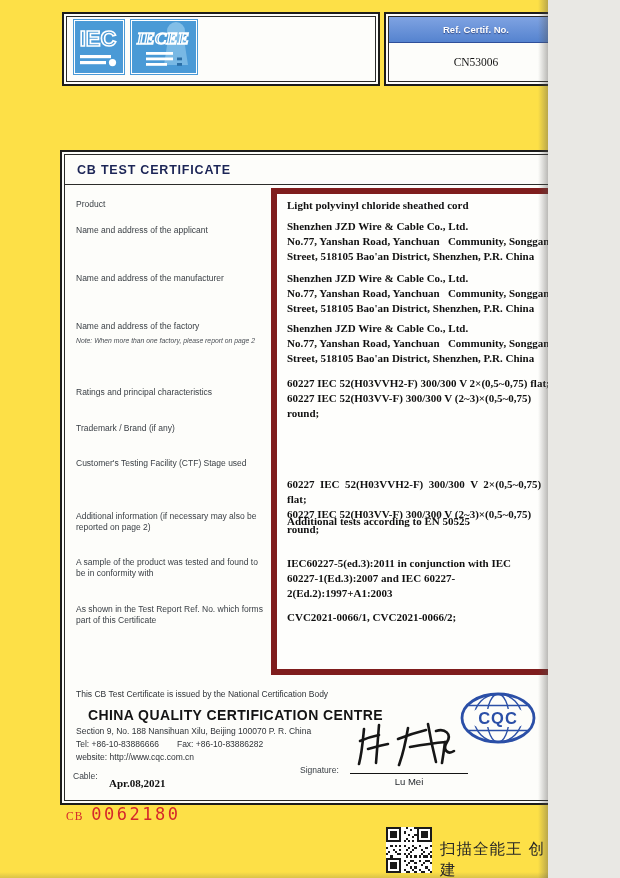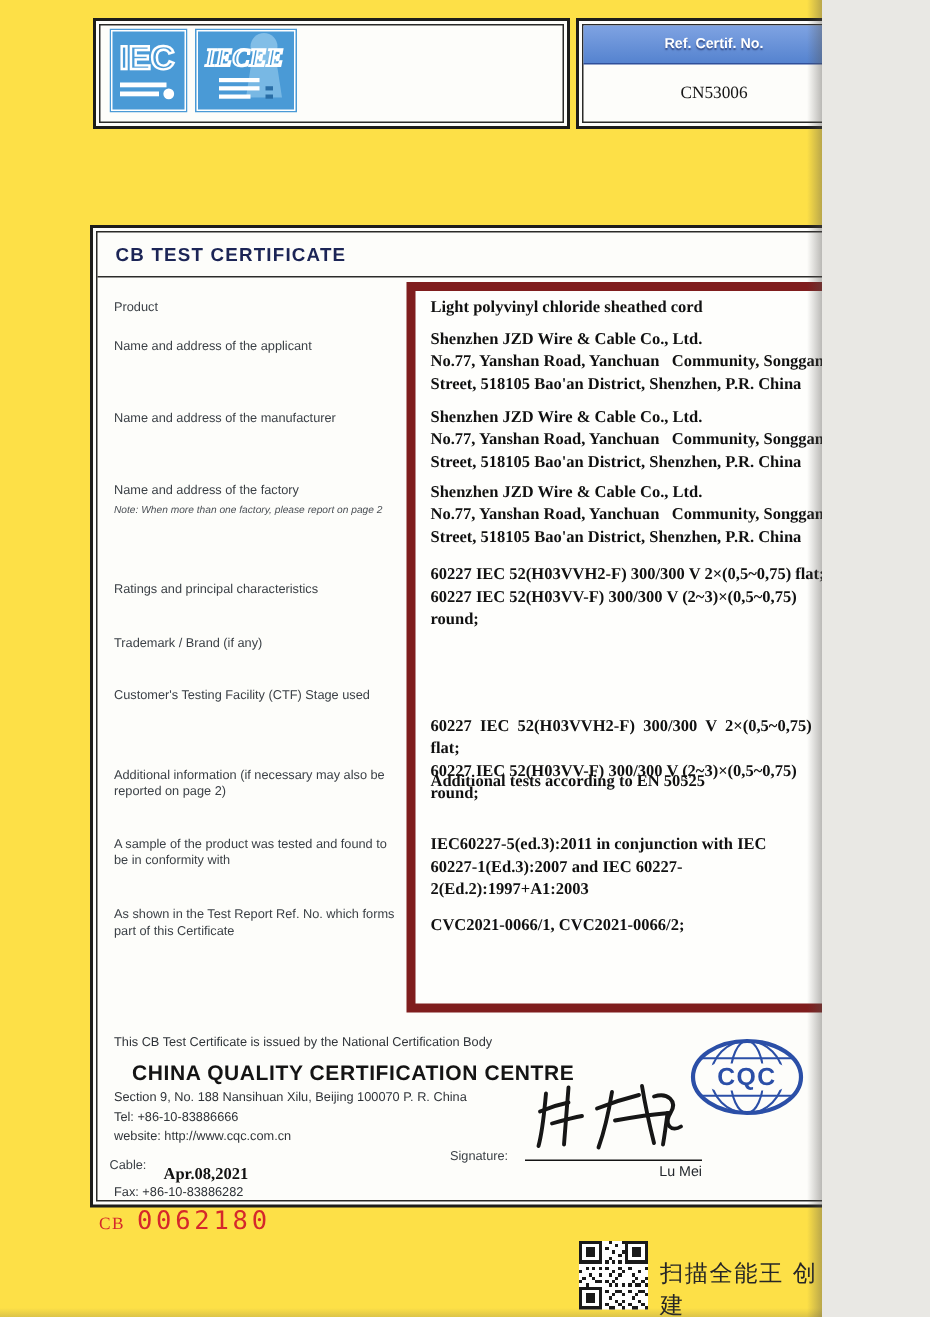--- a/index.html
+++ b/index.html
@@ -42,31 +42,31 @@
   .note { position:absolute; left:11px; width:200px; font-size:6.8px; font-style:italic; color:#4a4f55; }
 
   .value-panel { position:absolute; left:206px; top:33px; width:289px; height:487px;
     border:6px solid #7f1d1d; background:#fefefc; }
   .val { position:absolute; left:10px; width:272px; font-family:"Liberation Serif", serif;
     font-weight:bold; font-size:11px; color:#111; line-height:1.35; white-space:pre-wrap; }
 
   .foot-sm { position:absolute; left:11px; font-size:8.5px; color:#2f3338; }
   .ncb-name { position:absolute; left:11px; top:552px; font-size:14px; font-weight:bold;
     color:#141414; letter-spacing:.4px;margin-left:12px; }
-  .telfax { display:flex; gap:40px;flex-direction:column; }
+  .telfax { display:flex; gap:18px; }
 
   .date-label { position:absolute; left:8px; top:616px; font-size:8.5px; color:#3b4046; }
   .date-value { position:absolute; left:44px; top:612px; font-family:"Liberation Serif", serif;
     font-weight:bold; font-size:11px; color:#111;margin-top:10px; }
 
   .sig-wrap { position:absolute; left:235px; top:568px; width:180px; height:70px; }
   .sig-label { position:absolute; left:0; top:42px; font-size:8.5px; color:#3b4046; }
   .sig-svg { position:absolute; left:48px; top:-4px; }
   .sig-name { position:absolute; left:50px; top:50px; width:118px; border-top:1.6px solid #141414;
-    text-align:right; font-size:9.5px; color:#24282d; padding-top:2px; }
+    text-align:center; font-size:9.5px; color:#24282d; padding-top:2px; }
 
   .cqc-logo { position:absolute; left:392px; top:536px;text-decoration:underline; }
 
   
   .cb-red { position:absolute; left:66px; top:804px; color:#d5282b; display:flex; align-items:baseline; gap:8px; }
   .cb-red .pre { font-family:Liberation Serif, serif; font-size:11.5px; letter-spacing:1px; }
   .cb-red .num { font-family:"DejaVu Sans Mono", monospace; font-size:17px; letter-spacing:2.5px; }
   .qr { position:absolute; left:386px; top:827px; }
   .scan-caption { position:absolute; left:440px; top:839px; font-size:15.5px; color:#262626;
     font-family:"DejaVu Sans", sans-serif; letter-spacing:1px; }

